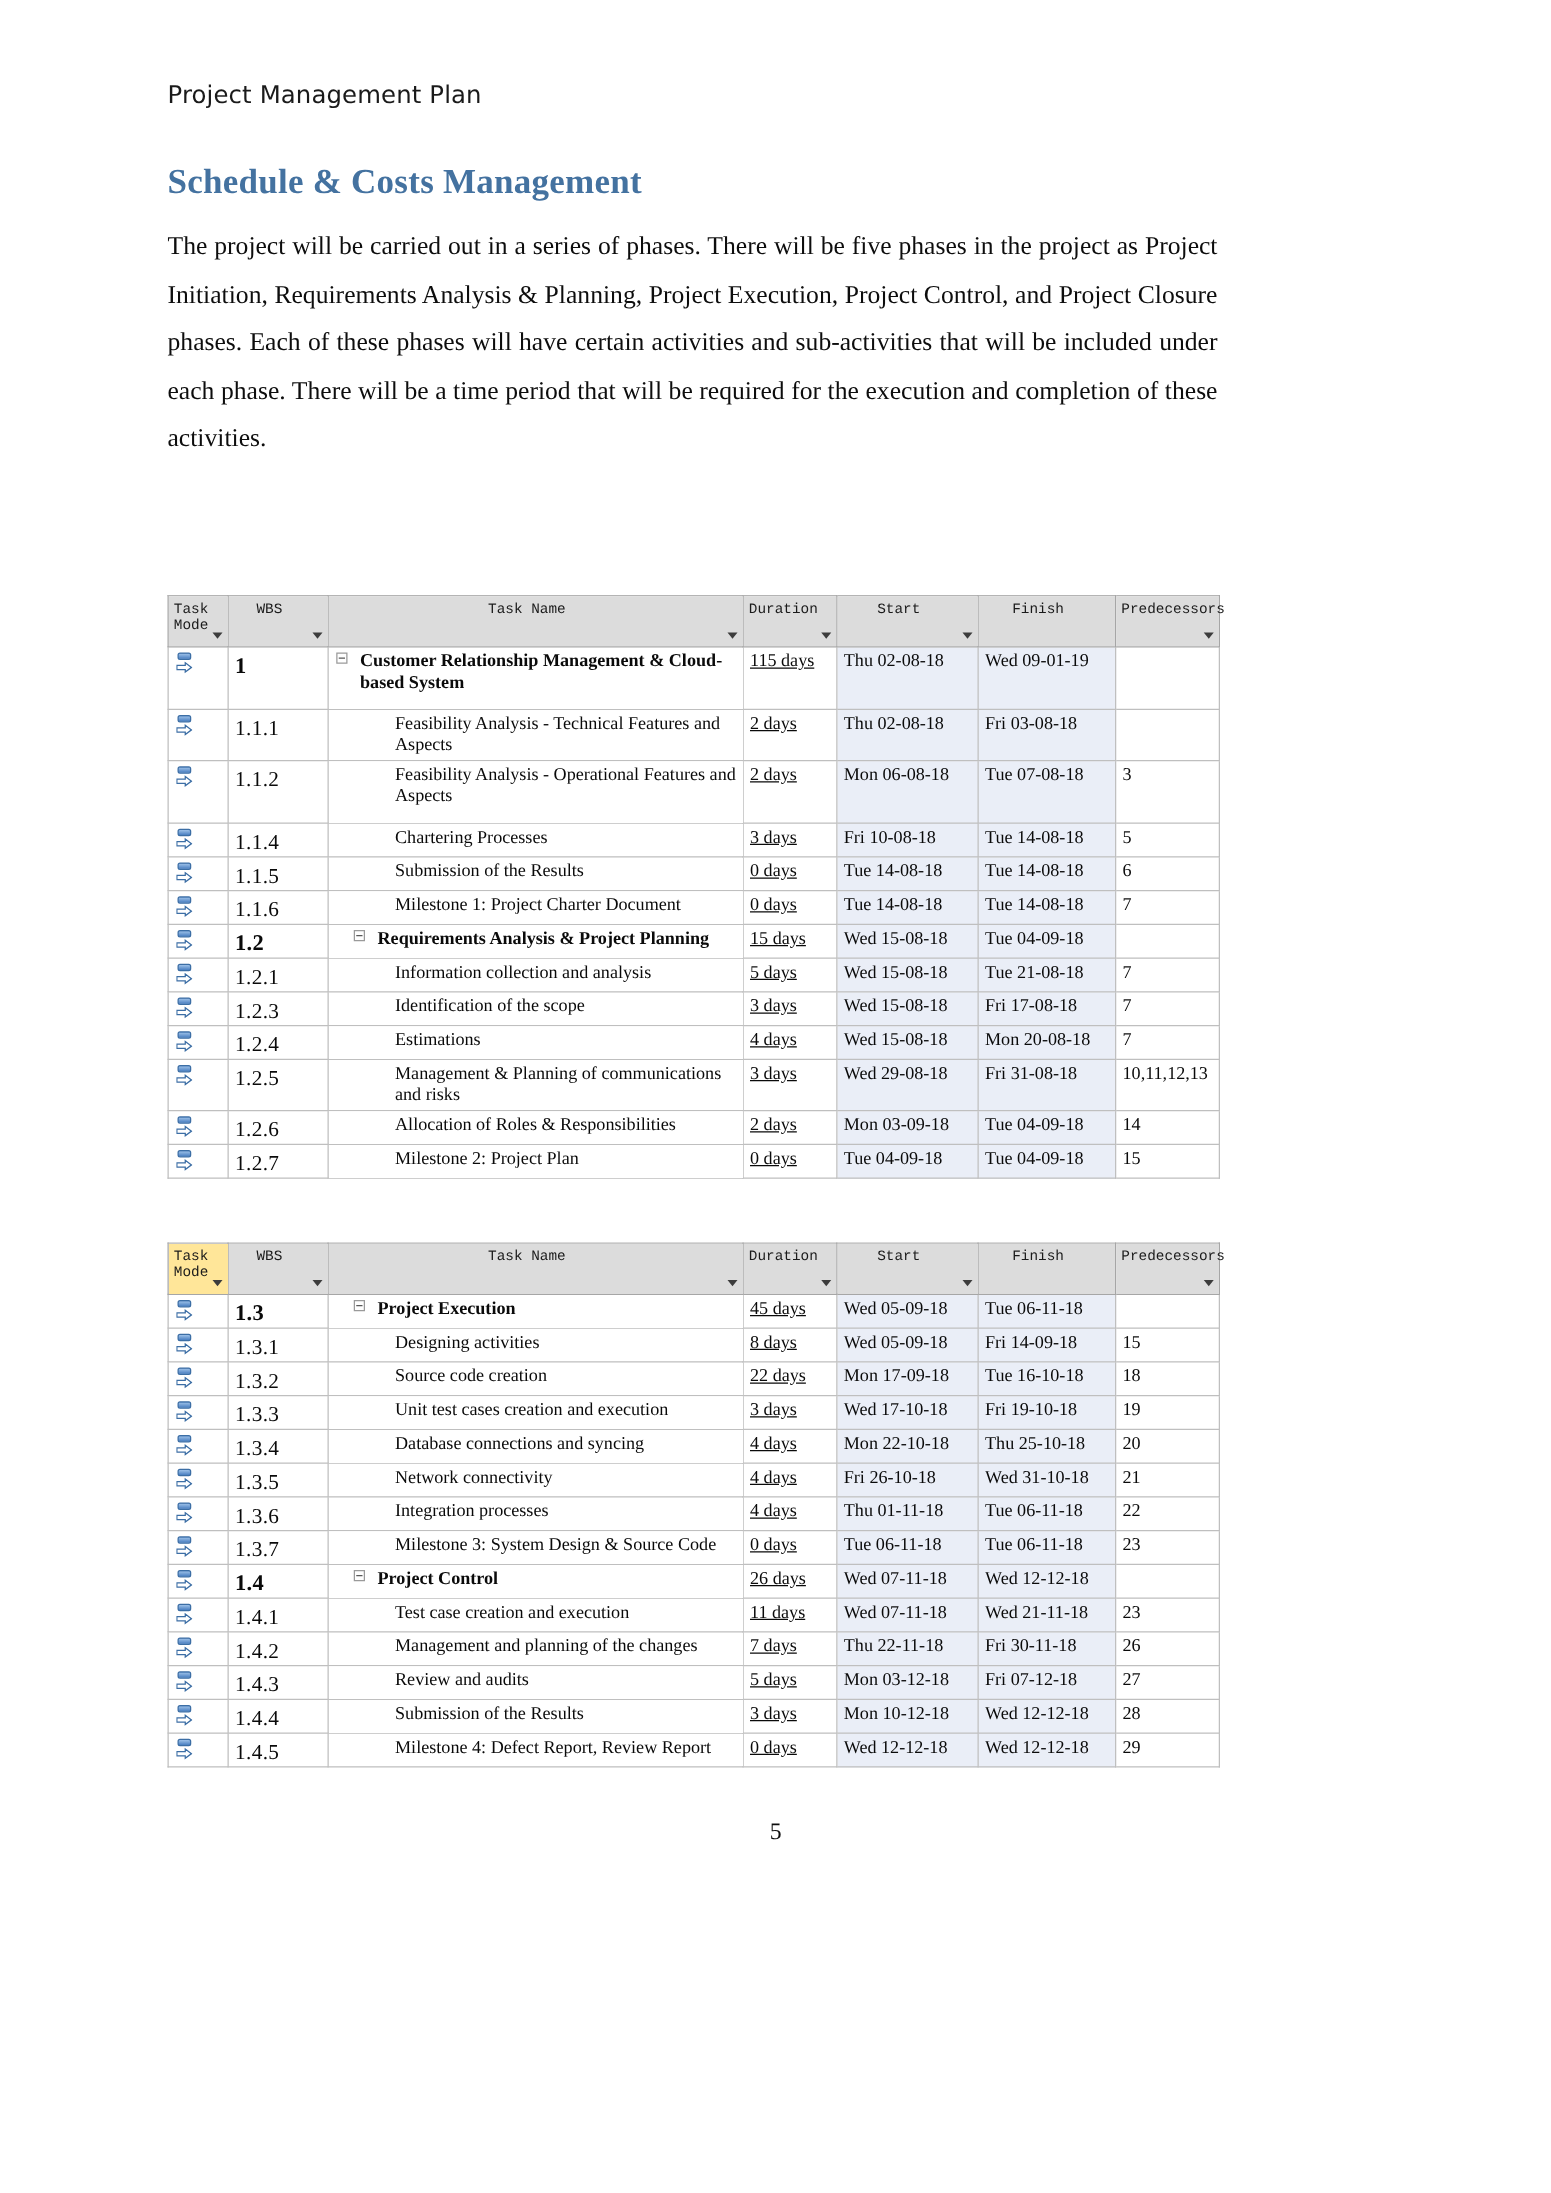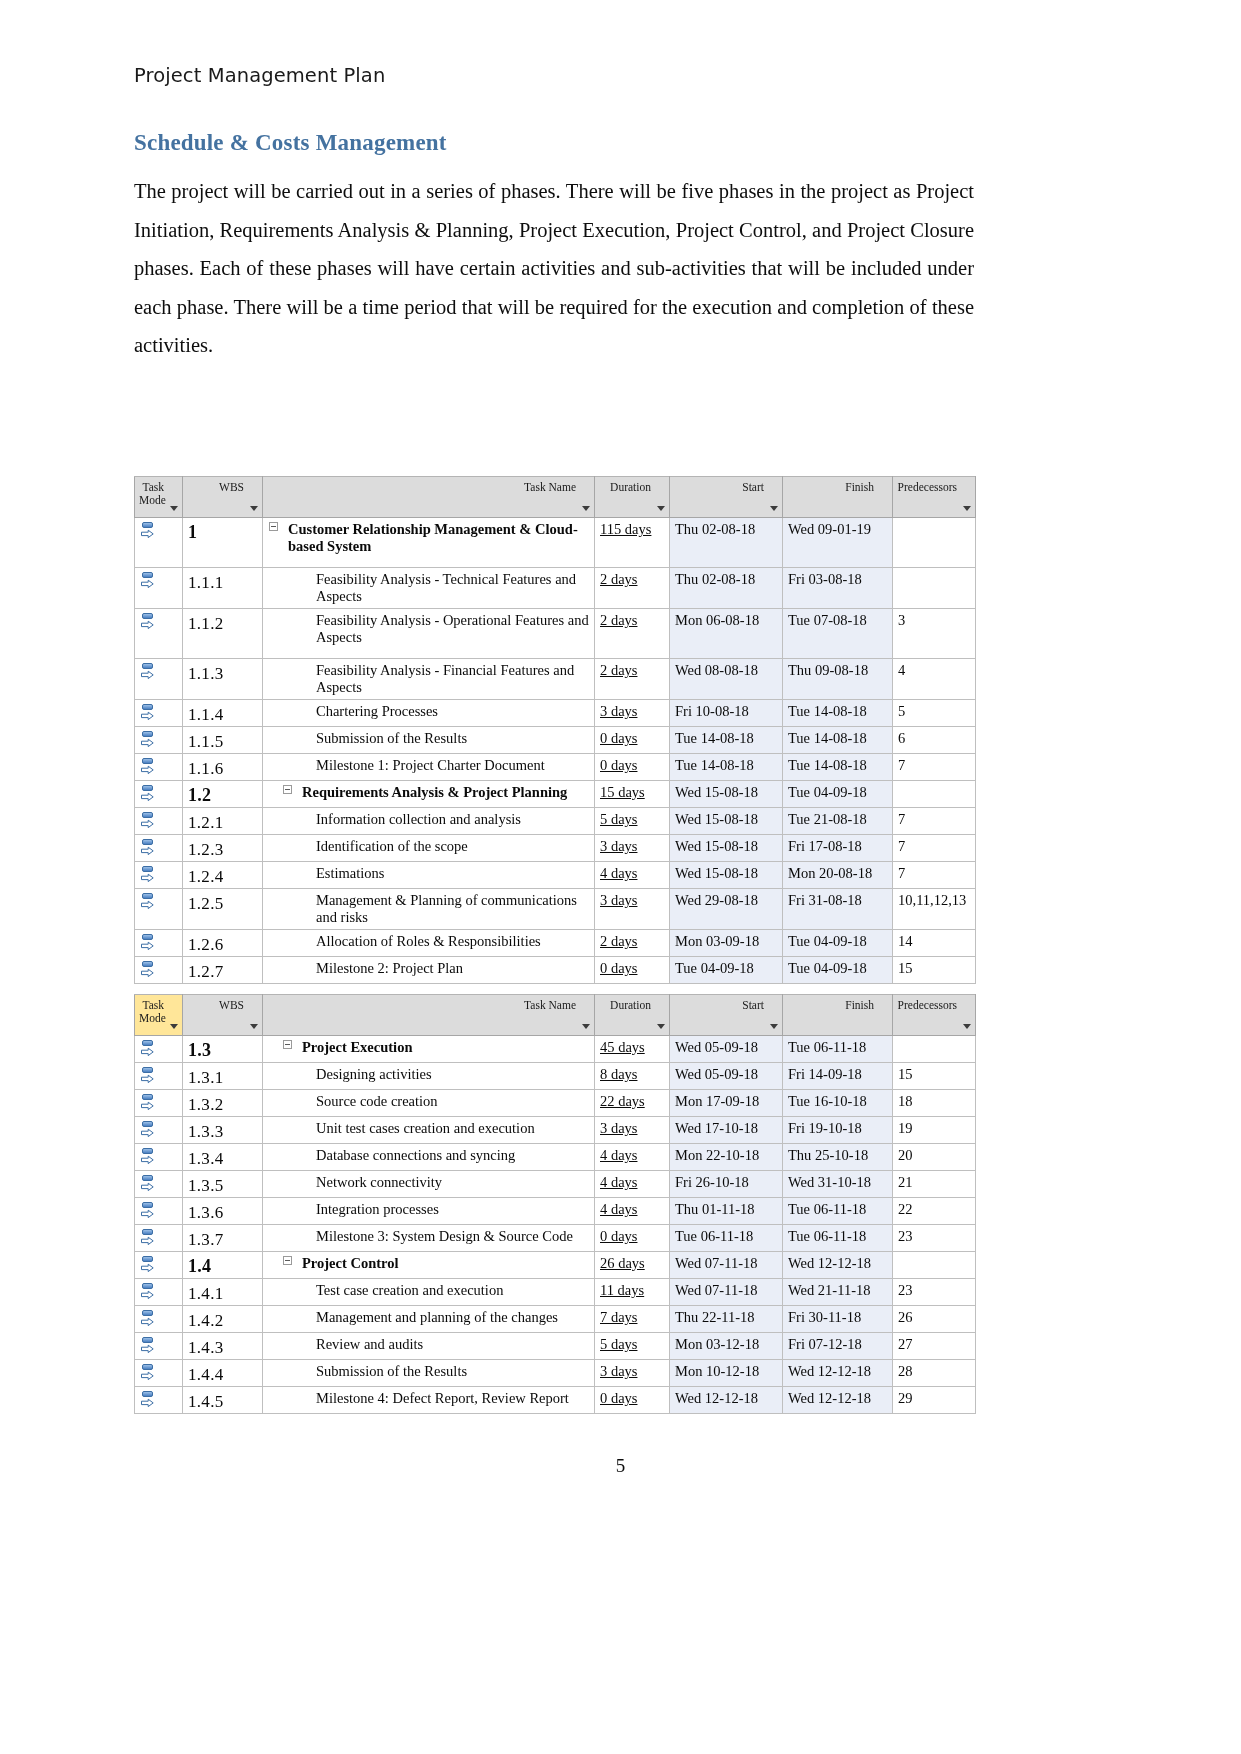--- a/index.html
+++ b/index.html
@@ -33,21 +33,21 @@
     white-space: nowrap;
   }
   .content {
     position: absolute;
     left: 134px;
     top: 130px;
     width: 840px;
   }
   h2.section-heading {
     font-family: "Liberation Serif", serif;
-    font-size: 23px;
+    font-size: 28px;
     font-weight: bold;
     color: #4472A0;
     margin: 0 0 16px 0;
     letter-spacing: 0.2px;
   }
   p.body-para {
     font-family: "Liberation Serif", serif;
     font-size: 20.5px;
     line-height: 38.5px;
     text-align: justify;
@@ -72,25 +72,25 @@
   .proj-table col.c-name { width: 332px; }
   .proj-table col.c-dur  { width: 75px; }
   .proj-table col.c-start{ width: 113px; }
   .proj-table col.c-fin  { width: 110px; }
   .proj-table col.c-pred { width: 83px; }
 
   .proj-table th {
     background: #dcdcdc;
     border: 1px solid #a6a6a6;
     border-top: 1px solid #b4b4b4;
-    font-family: Liberation Serif, serif;
+    font-family: Liberation Mono, monospace;
     font-weight: normal;
     font-size: 11.5px;
     color: #1a1a1a;
-    text-align: right;
+    text-align: center;
     vertical-align: top;
     padding: 4px 4px 10px 4px;
     height: 26px;
     position: relative;
     line-height: 13px;
   }
   .proj-table th.mode-head-hl { background: #ffe699; }
   .hdr-wrap { display: block; padding-right: 14px; }
   .sortcaret {
     position: absolute;
@@ -294,38 +294,20 @@
             </span>
           </td>
           <td class="wbs-cell">1.1.2</td>
           <td class="name-cell">
             <span class="name-inner">Feasibility Analysis - Operational Features and Aspects</span>
           </td>
           <td class="dur-cell">2 days</td>
           <td class="date-cell">Mon 06-08-18</td>
           <td class="date-cell">Tue 07-08-18</td>
           <td class="pred-cell">3</td>
-        </tr>
-        <tr class="lvl3">
-          <td class="mode-cell">
-            <span class="mode-icon">
-              <span class="bar"></span>
-              <svg class="arrow" viewBox="0 0 13 10" xmlns="http://www.w3.org/2000/svg">
-                <path d="M0.5 3.2 H7.2 V1.2 L12.2 4.9 L7.2 8.6 V6.6 H0.5 Z" fill="#ffffff" stroke="#3c6ea5" stroke-width="1"></path>
-              </svg>
-            </span>
-          </td>
-          <td class="wbs-cell">1.1.3</td>
-          <td class="name-cell">
-            <span class="name-inner">Feasibility Analysis - Financial Features and Aspects</span>
-          </td>
-          <td class="dur-cell">2 days</td>
-          <td class="date-cell">Wed 08-08-18</td>
-          <td class="date-cell">Thu 09-08-18</td>
-          <td class="pred-cell">4</td>
         </tr>
         <tr class="lvl3">
           <td class="mode-cell">
             <span class="mode-icon">
               <span class="bar"></span>
               <svg class="arrow" viewBox="0 0 13 10" xmlns="http://www.w3.org/2000/svg">
                 <path d="M0.5 3.2 H7.2 V1.2 L12.2 4.9 L7.2 8.6 V6.6 H0.5 Z" fill="#ffffff" stroke="#3c6ea5" stroke-width="1"></path>
               </svg>
             </span>
           </td>

